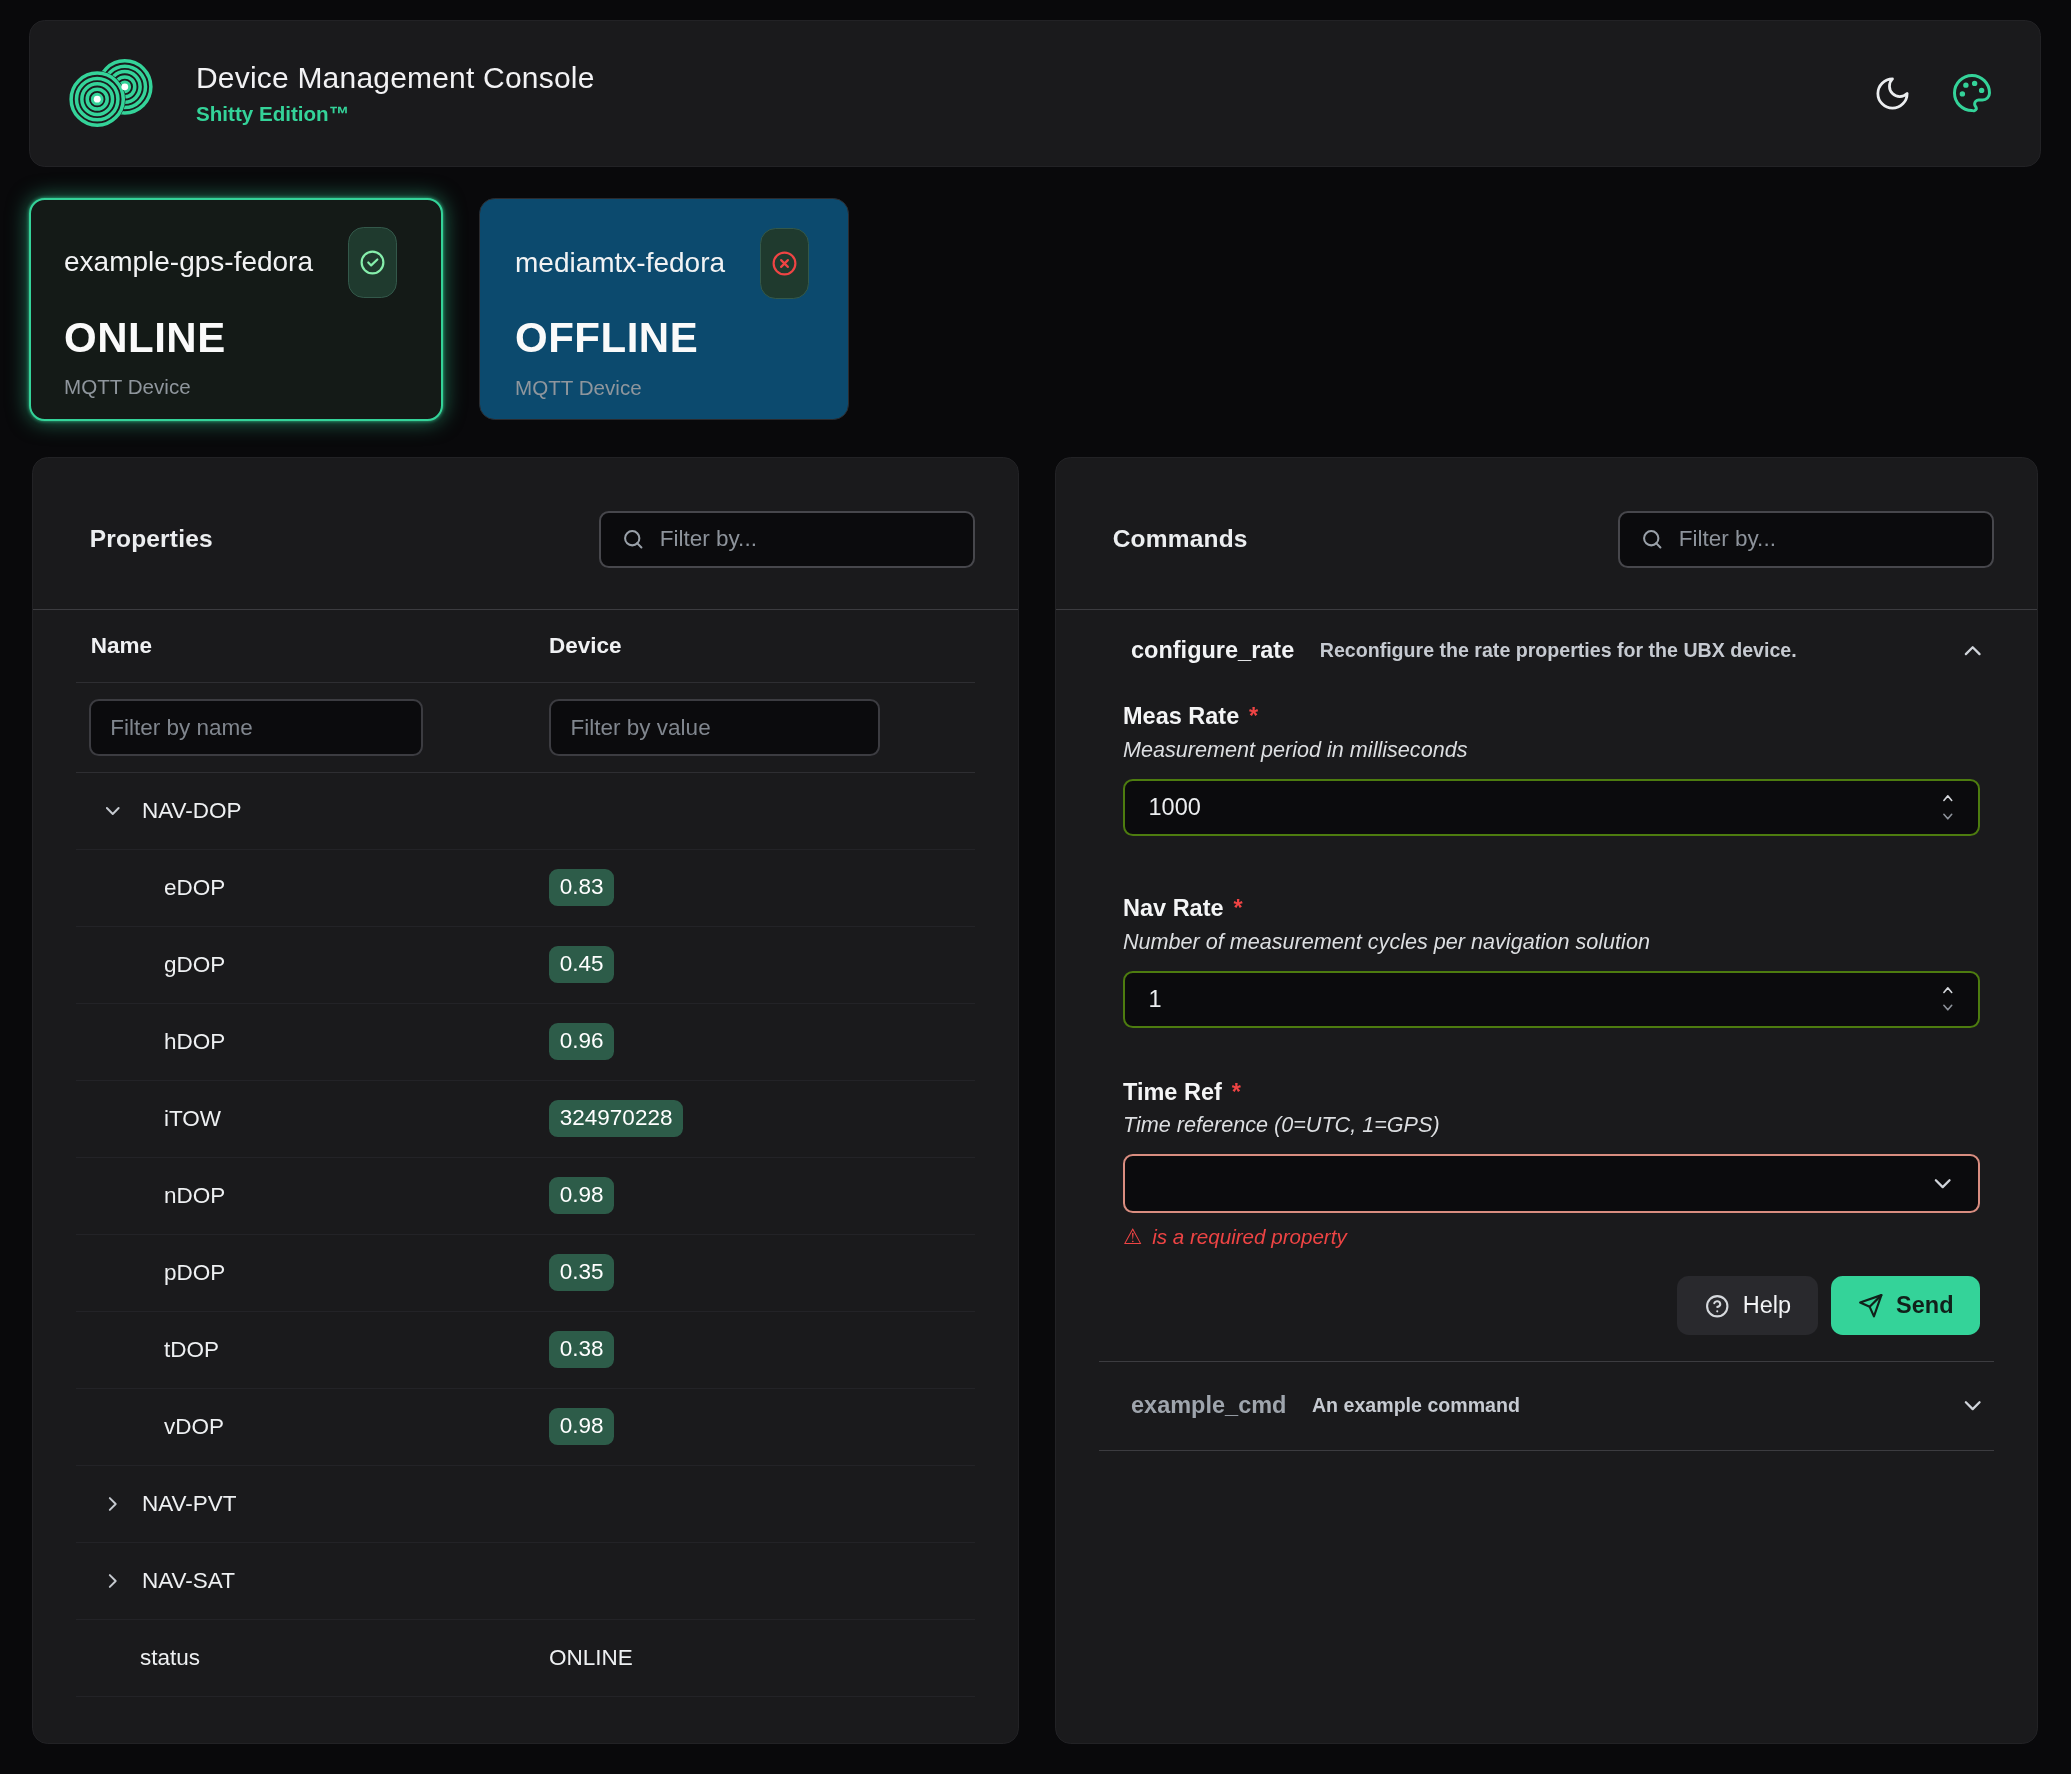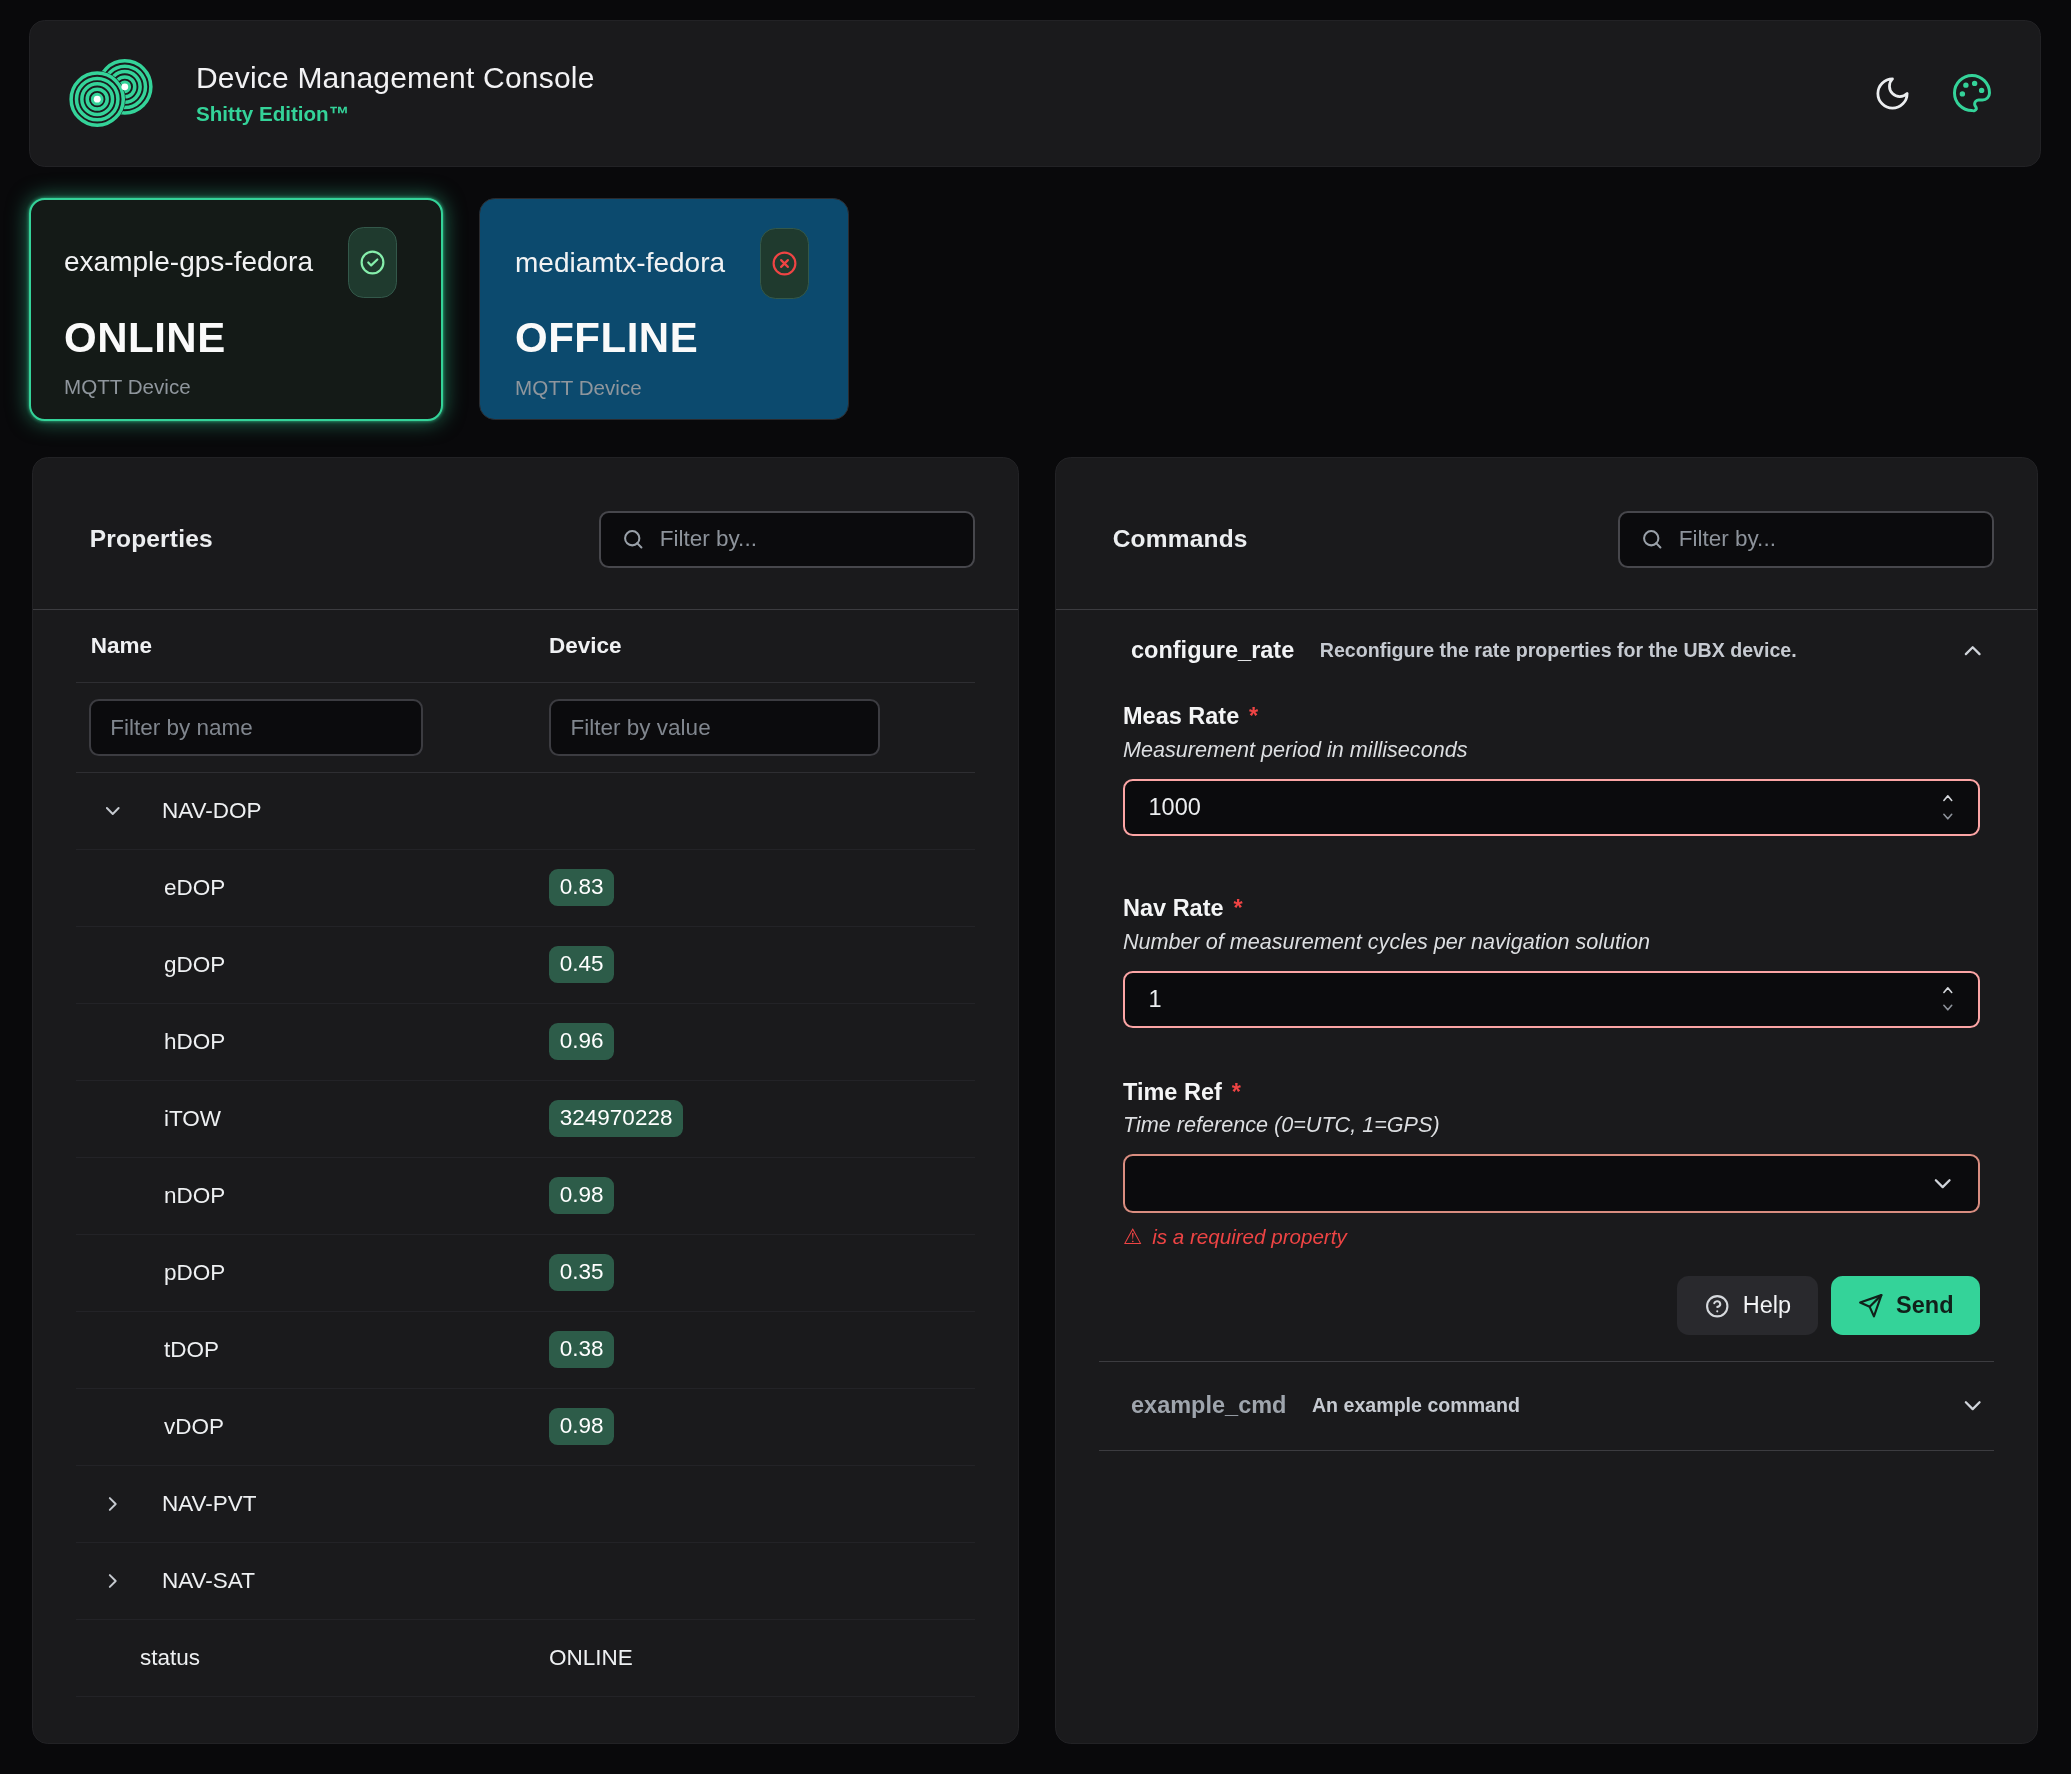--- a/index.html
+++ b/index.html
@@ -68,21 +68,21 @@
     position:absolute; top:16.7px; height:57px; background:#0b0b0d; border:2px solid #3c3c41;
     border-radius:9.8px; color:#e8e8ea; font-size:22.5px; padding:0 19.6px; outline:none; font-family:inherit;
   }
   .mini-filter::placeholder { color:#80868e; }
   .mini-filter.name { left:12.7px; width:334px; }
   .mini-filter.value { left:473px; width:331px; }
 
   .prow { margin:0 43px; height:77px; border-bottom:1px solid #232327; position:relative; display:flex; align-items:center; }
   .prow .chev { position:absolute; left:24.5px; top:50%; transform:translateY(-50%); color:#c6cad0; display:flex; }
   .prow .plabel { font-size:22.5px; color:#eef0f2; }
-  .prow.group .plabel { margin-left:86px; }
+  .prow.group .plabel { margin-left:66px; }
   .prow.child .plabel { margin-left:88px; }
   .prow.status-row .plabel { margin-left:64px; }
   .value-slot { position:absolute; left:473px; top:50%; transform:translateY(-50%); }
   .vbadge {
     display:inline-block; background:#2d5c49; color:#fff; border-radius:8.8px;
     padding:5.9px 10.8px; font-size:22.5px;
   }
   .vplain { font-size:22.5px; color:#eef0f2; }
 
   
@@ -97,21 +97,21 @@
 
   .cmd-body { padding:0 57px 0 67px; }
   .f-label { font-size:23.5px; font-weight:700; color:#f4f5f6; display:flex; gap:9.8px; }
   .f-label .req { color:#ef4444; font-weight:700; }
   .f-desc { font-size:21.6px; font-style:italic; color:#dcdee1; margin-top:6.9px; }
   .field.first .f-label { margin-top:11.8px; }
   .field.gap60 { margin-top:59px; }
   .field.gap52 { margin-top:51px; }
   .num-wrap { position:relative; margin-top:15.7px; }
   .num-wrap input {
-    width:100%; height:57px; background:#0b0b0d; border:2px solid #fca5a5; border-radius:9.8px;
+    width:100%; height:57px; background:#0b0b0d; border:2px solid #4d7c0f; border-radius:9.8px;
     color:#eceef0; font-size:23.5px; padding:0 69px 0 23.5px; outline:none; font-family:inherit;
   }
   .steppers { position:absolute; right:21.6px; top:0; height:100%; display:flex; flex-direction:column; justify-content:center; gap:2.9px; }
   .steppers .up { color:#d4d7db; display:flex; } .steppers .down { color:#8e939b; display:flex; }
   .select-wrap {
     margin-top:15.7px; height:59px; background:#0b0b0d; border:2px solid #d98d80; border-radius:9.8px;
     display:flex; align-items:center; justify-content:flex-end; padding:0 21.6px;
     color:#d0d4da;
   }
   .error-row { margin-top:11.8px; display:flex; align-items:center; gap:9.8px; color:#ee4444; }

